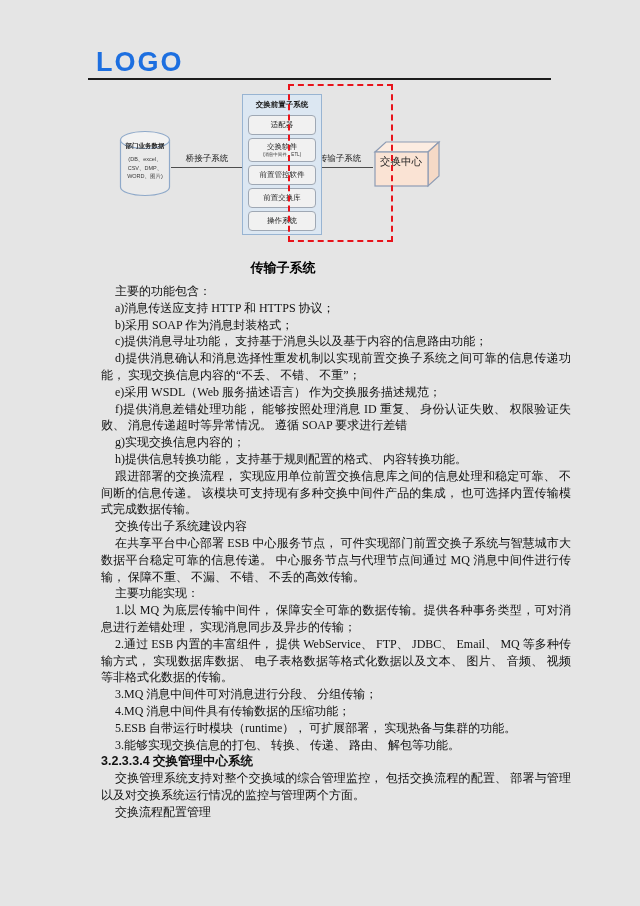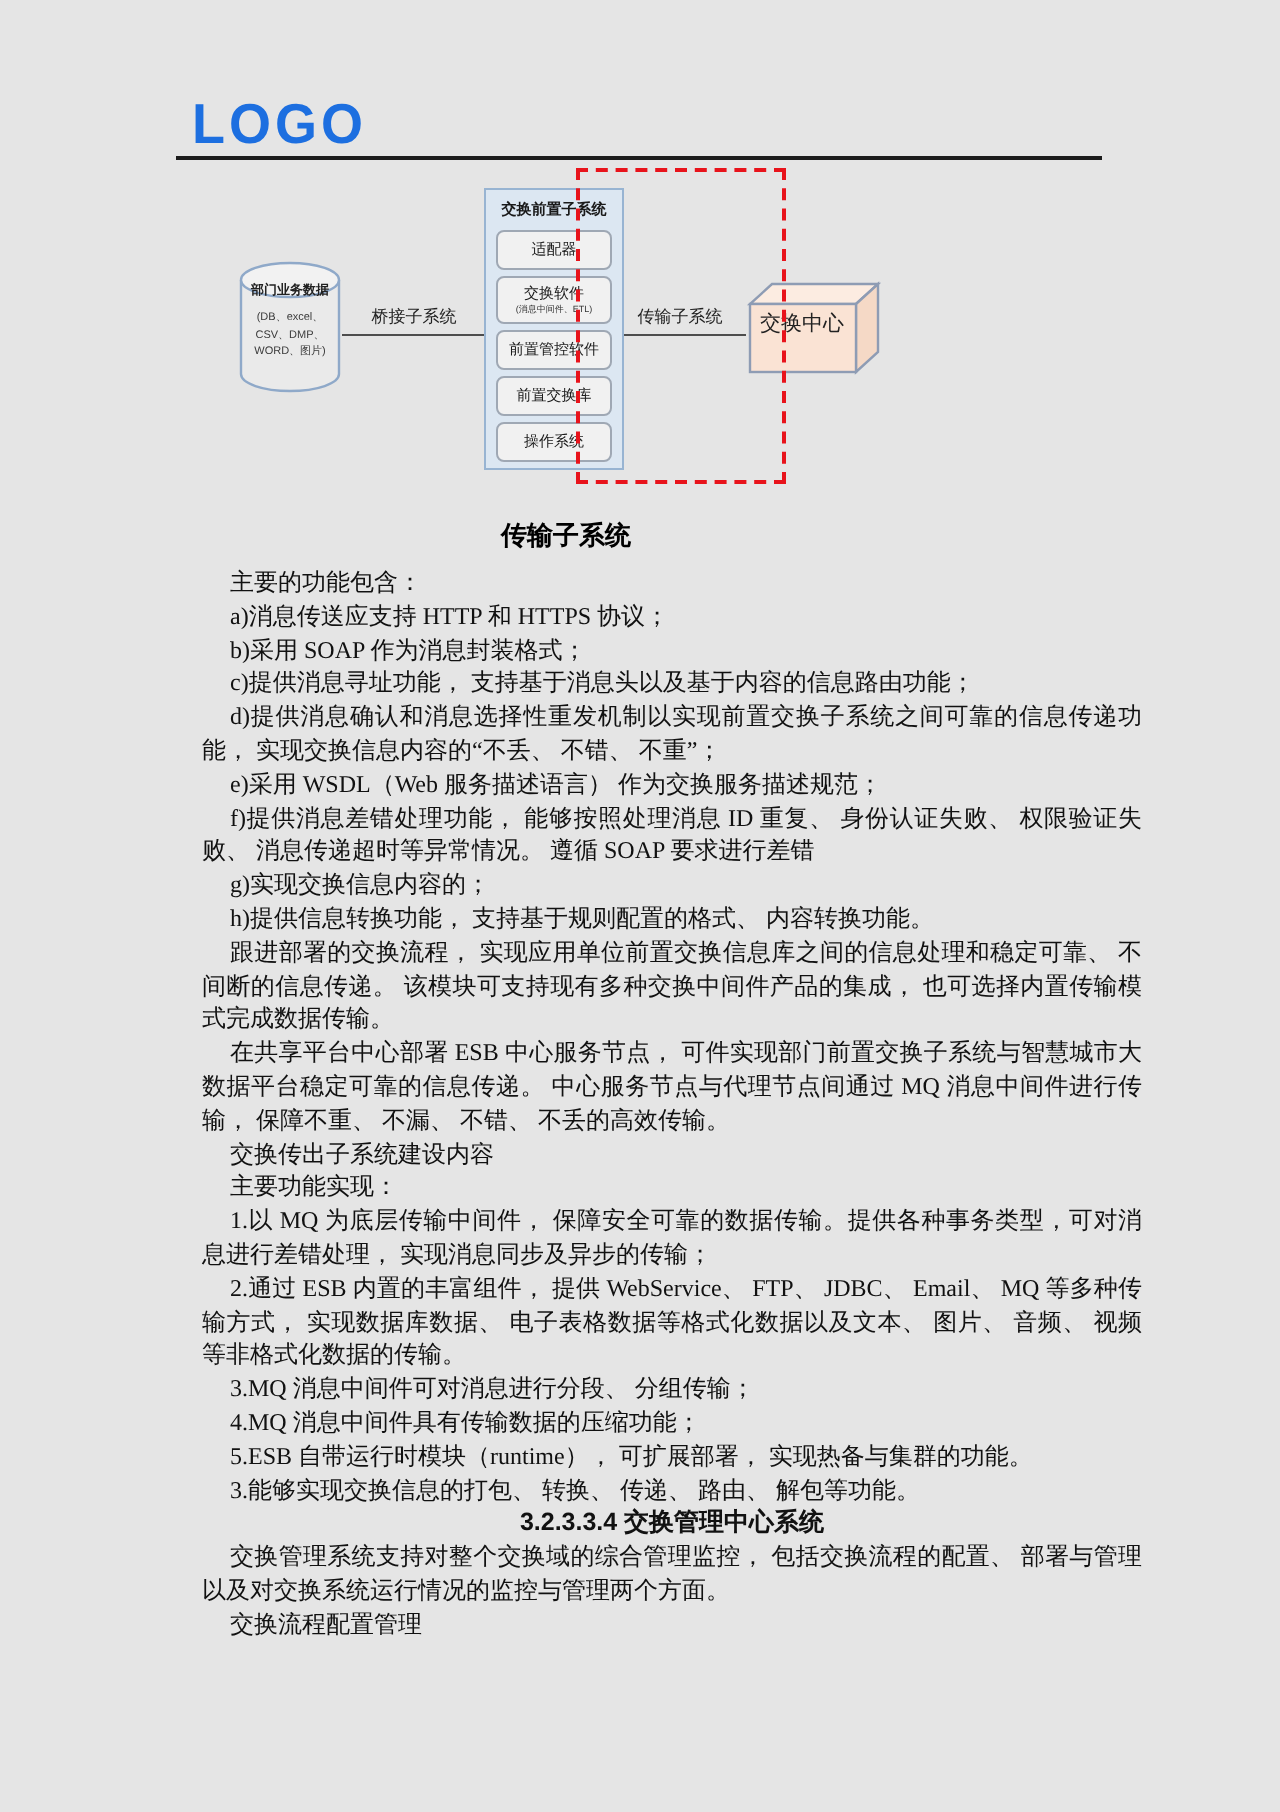--- a/index.html
+++ b/index.html
@@ -65,21 +65,21 @@
     font-family: "Liberation Sans", "DejaVu Sans", sans-serif;
     font-size: 8.5px; line-height: 10px; color: #222;
     text-align: center;
   }
   .bridge-label    { left: 168px; top: 153px; width: 78px; }
   .transport-label { left: 304px; top: 153px; width: 72px; }
 
   .front-box {
     position: absolute;
     left: 242px; top: 94px;
-    width: 70px; height: 141px;
+    width: 80px; height: 141px;
     background: #dce7f2;
     border: 1.5px solid #98b4d2;
     padding: 3px 5px;
     z-index: 3;
   }
   .front-title {
     font-family: "Liberation Sans", "DejaVu Sans", sans-serif;
     font-size: 7.5px; line-height: 14px; font-weight: 700;
     text-align: center; color: #1a1a1a;
   }
@@ -127,21 +127,21 @@
     line-height: 16.8px;
     text-align: justify;
     text-indent: 14px;
     color: #111;
   }
   .body-text p.heading {
     font-family: "Liberation Sans", "DejaVu Sans", sans-serif;
     font-weight: 700;
     font-size: 12.5px;
     text-indent: 0;
-    text-align: center;
+    text-align: left;
   }
 </style>
 </head>
 <body>
 
 <div class="page">
 
   <div class="logo">LOGO</div>
   <div class="header-rule"></div>
 
@@ -206,22 +206,22 @@
     <p>主要的功能包含：</p>
     <p>a)消息传送应支持 HTTP 和 HTTPS 协议；</p>
     <p>b)采用 SOAP 作为消息封装格式；</p>
     <p>c)提供消息寻址功能， 支持基于消息头以及基于内容的信息路由功能；</p>
     <p>d)提供消息确认和消息选择性重发机制以实现前置交换子系统之间可靠的信息传递功能， 实现交换信息内容的“不丢、 不错、 不重”；</p>
     <p>e)采用 WSDL（Web 服务描述语言） 作为交换服务描述规范；</p>
     <p>f)提供消息差错处理功能， 能够按照处理消息 ID 重复、 身份认证失败、 权限验证失败、 消息传递超时等异常情况。 遵循 SOAP 要求进行差错</p>
     <p>g)实现交换信息内容的；</p>
     <p>h)提供信息转换功能， 支持基于规则配置的格式、 内容转换功能。</p>
     <p>跟进部署的交换流程， 实现应用单位前置交换信息库之间的信息处理和稳定可靠、 不间断的信息传递。 该模块可支持现有多种交换中间件产品的集成， 也可选择内置传输模式完成数据传输。</p>
+    <p>交换传出子系统建设内容</p>
     <p>在共享平台中心部署 ESB 中心服务节点， 可件实现部门前置交换子系统与智慧城市大数据平台稳定可靠的信息传递。 中心服务节点与代理节点间通过 MQ 消息中间件进行传输， 保障不重、 不漏、 不错、 不丢的高效传输。</p>
-    <p>交换传出子系统建设内容</p>
     <p>主要功能实现：</p>
     <p>1.以 MQ 为底层传输中间件， 保障安全可靠的数据传输。提供各种事务类型，可对消息进行差错处理， 实现消息同步及异步的传输；</p>
     <p>2.通过 ESB 内置的丰富组件， 提供 WebService、 FTP、 JDBC、 Email、 MQ 等多种传输方式， 实现数据库数据、 电子表格数据等格式化数据以及文本、 图片、 音频、 视频等非格式化数据的传输。</p>
     <p>3.MQ 消息中间件可对消息进行分段、 分组传输；</p>
     <p>4.MQ 消息中间件具有传输数据的压缩功能；</p>
     <p>5.ESB 自带运行时模块（runtime）， 可扩展部署， 实现热备与集群的功能。</p>
     <p>3.能够实现交换信息的打包、 转换、 传递、 路由、 解包等功能。</p>
     <p class="heading">3.2.3.3.4 交换管理中心系统</p>
     <p>交换管理系统支持对整个交换域的综合管理监控， 包括交换流程的配置、 部署与管理以及对交换系统运行情况的监控与管理两个方面。</p>
     <p>交换流程配置管理</p>

